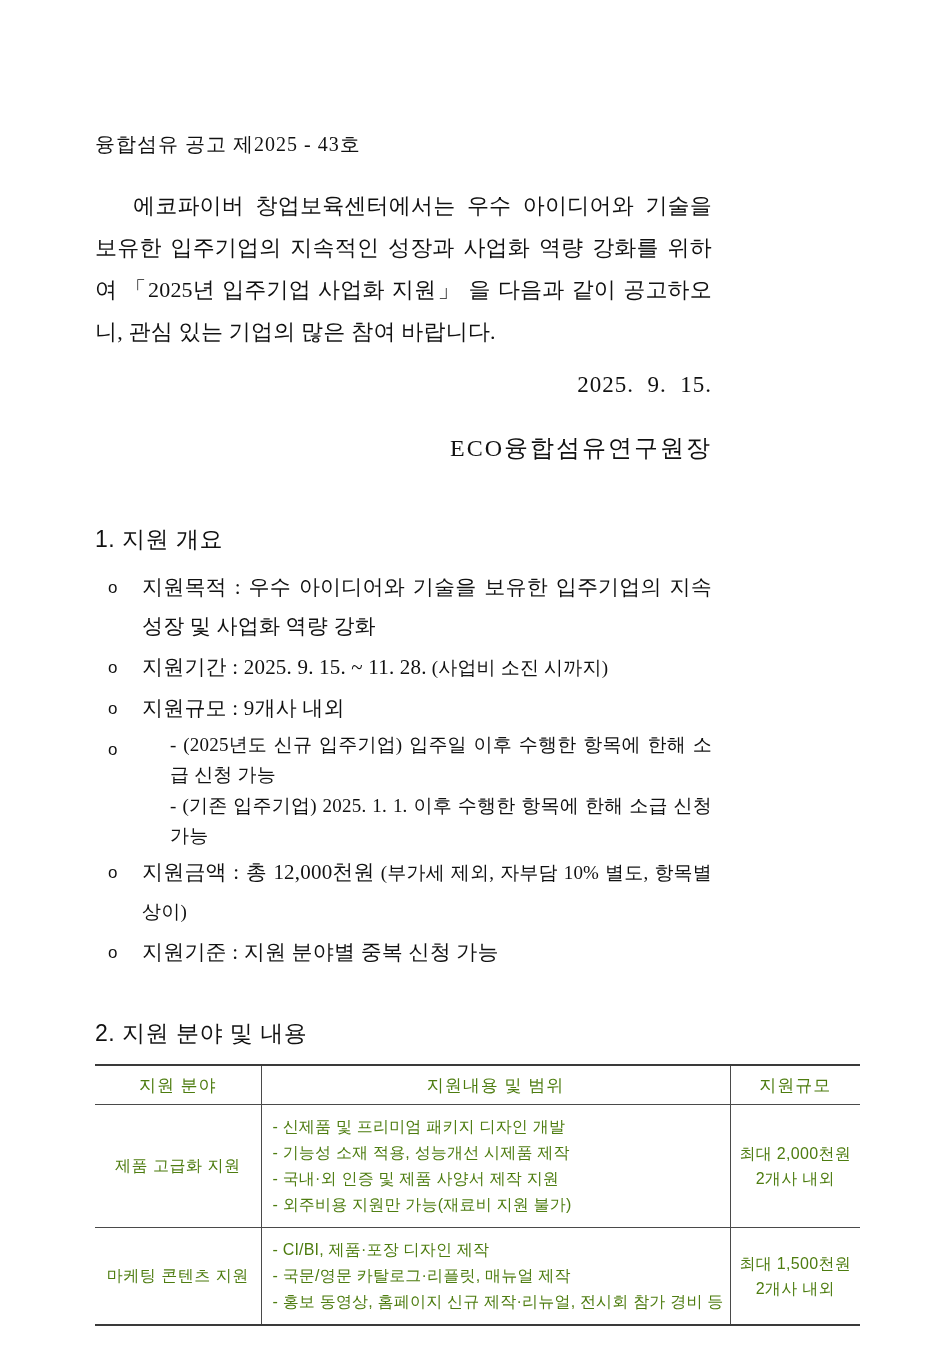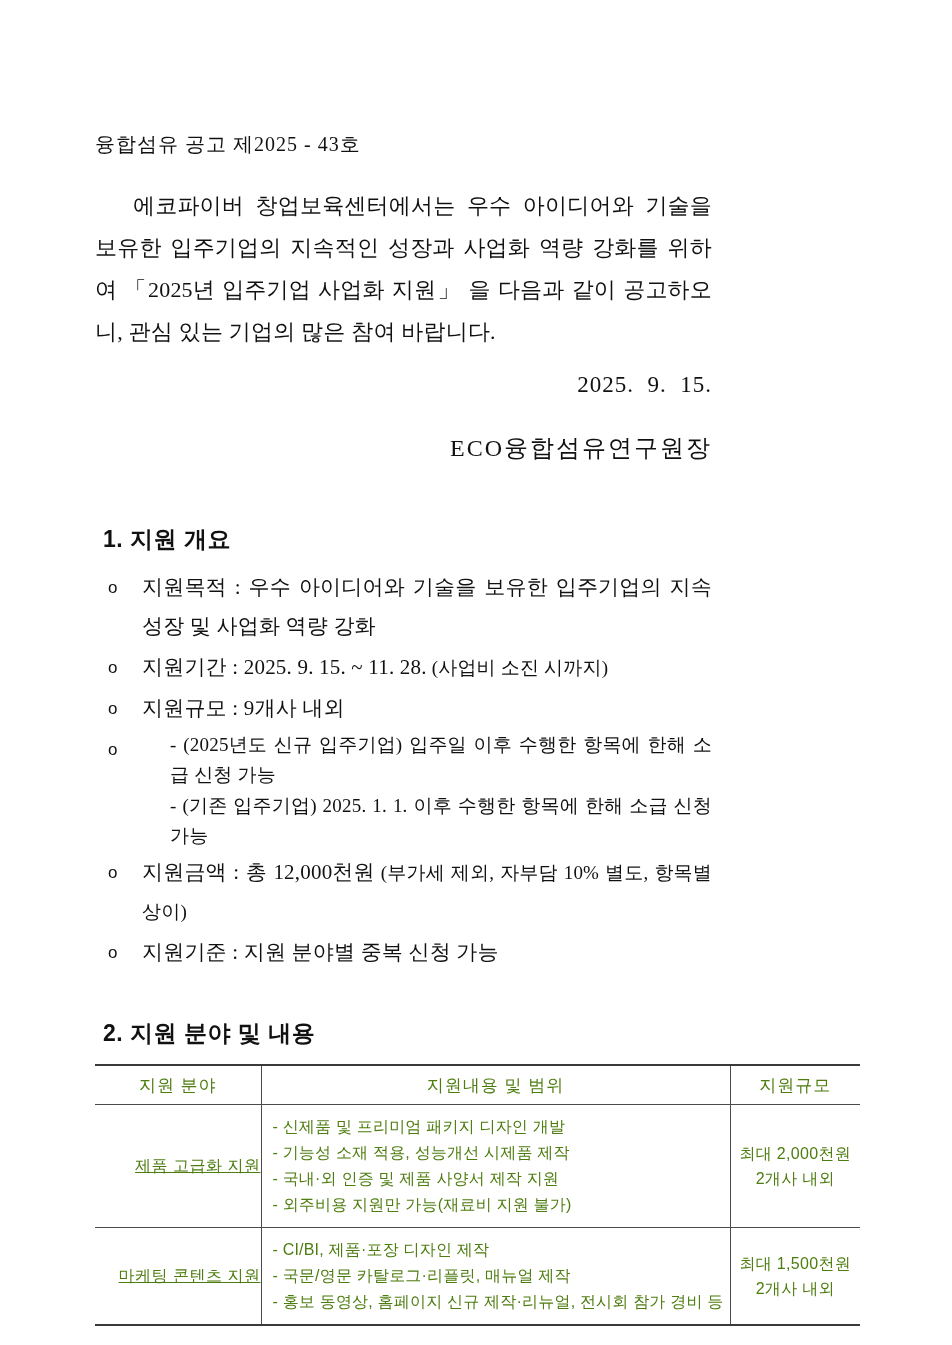--- a/index.html
+++ b/index.html
@@ -46,24 +46,24 @@
     letter-spacing: 1px;
   }
   .signer-line {
     text-align: right;
     font-size: 24px;
     line-height: 40px;
     letter-spacing: 2px;
     margin-top: 23px;
   }
   .sec-heading {
-    margin: 56px 0 0 8px;
+    margin: 56px 0 0 0;
     font-family: "Liberation Sans", "DejaVu Sans", sans-serif;
     font-size: 23px;
-    font-weight: 700;
+    font-weight: 400;
     line-height: 30px;
     letter-spacing: 0.5px;
   }
   .sec-heading.second { margin-top: 46px; }
   .list { margin-top: 14px; }
   .item {
     position: relative;
     padding-left: 47px;
     margin: 2px 0;
     font-size: 21px;
@@ -111,21 +111,21 @@
   }
   .support-table td {
     vertical-align: middle;
     padding: 9px 0;
   }
   .support-table tbody tr + tr td { border-top: 1px solid #4a4a4a; }
   .support-table th:first-child,
   .support-table td.cell-field { border-right: 1px solid #4a4a4a; }
   .support-table th:last-child,
   .support-table td.cell-scale { border-left: 1px solid #4a4a4a; }
-  .cell-field { text-align: right; letter-spacing: 0.5px; text-decoration: underline; }
+  .cell-field { text-align: center; letter-spacing: 0.5px; }
   .cell-details { padding-left: 11px !important; padding-right: 4px !important; }
   .detail-line { line-height: 26px; white-space: nowrap; letter-spacing: 0.2px; }
   .cell-scale { text-align: center; }
   .scale-line { line-height: 25px; letter-spacing: 0.3px; }
 </style>
 </head>
 <body>
 
 <div class="page">
 

